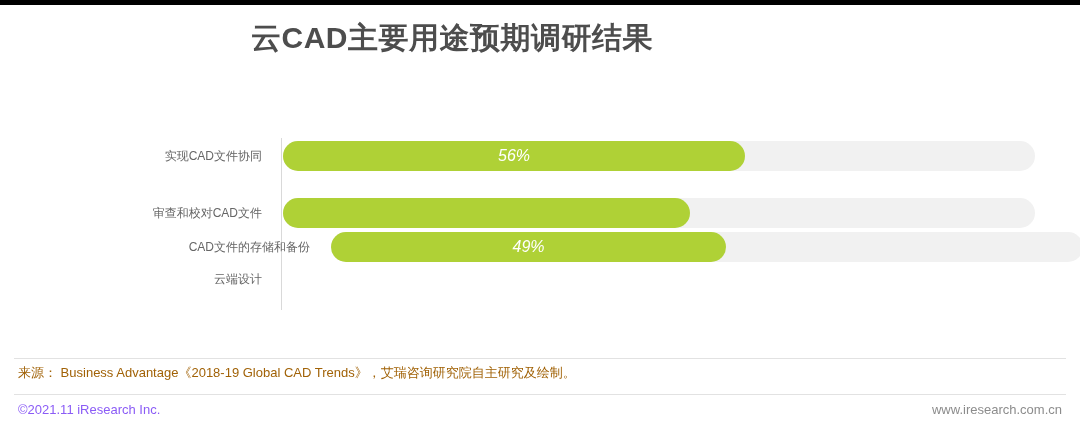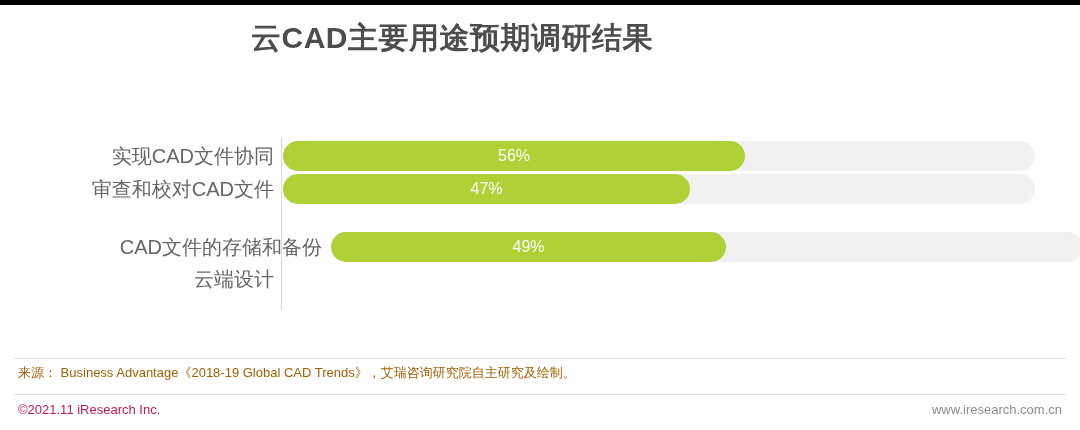--- a/index.html
+++ b/index.html
@@ -56,24 +56,23 @@
     height: 30px;
   }
   .bar-label {
     position: absolute;
     left: 0;
     top: 0;
     width: 262px;
     height: 30px;
     line-height: 30px;
     text-align: right;
-    font-size: 20px;
+    font-size: 12px;
     color: #666666;
     white-space: nowrap;
-    padding-left: 12px;
   }
   .bar-track {
     position: absolute;
     left: 283px;
     top: 0;
     width: 752px;
     height: 30px;
     background: #f1f1f1;
     border-radius: 15px;
   }
@@ -87,20 +86,21 @@
   }
   .bar-value {
     position: absolute;
     top: 0;
     height: 38px;
     line-height: 30px;
     font-size: 16px;
     color: #ffffff;
     text-align: center;
     white-space: nowrap;
+    font-style: italic;
   }
   .footer-divider {
     position: absolute;
     left: 14px;
     top: 358px;
     width: 1052px;
     height: 1px;
     background: #e2e2e2;
   }
   .source-line {
@@ -117,21 +117,21 @@
     top: 394px;
     width: 1052px;
     height: 1px;
     background: #e2e2e2;
   }
   .copyright {
     position: absolute;
     left: 18px;
     top: 402px;
     font-size: 13px;
-    color: #be185d;
+    color: #8b5cf6;
     white-space: nowrap;
   }
   .website {
     position: absolute;
     right: 18px;
     top: 402px;
     font-size: 13px;
     color: #8c8c8c;
     white-space: nowrap;
   }
@@ -147,25 +147,24 @@
   <div class="axis-line"></div>
 
   <div class="bar-row" style="top:11px;">
     <div class="bar-label">实现CAD文件协同</div>
     <div class="bar-track">
       <div class="bar-fill" style="width:462px;"></div>
       <div class="bar-value" style="left:0;width:462px;">56%</div>
     </div>
   </div>
 
-  <div class="bar-row" style="top:44px;">
+  <div class="bar-row" style="top:68px;">
     <div class="bar-label">审查和校对CAD文件</div>
     <div class="bar-track">
       <div class="bar-fill" style="width:407px;"></div>
-      <div class="bar-value" style="left:0;width:407px;">47%</div>
     </div>
   </div>
 
   <div class="bar-row" style="top:102px;margin-left:48px;">
     <div class="bar-label">CAD文件的存储和备份</div>
     <div class="bar-track">
       <div class="bar-fill" style="width:395px;"></div>
       <div class="bar-value" style="left:0;width:395px;">49%</div>
     </div>
   </div>

